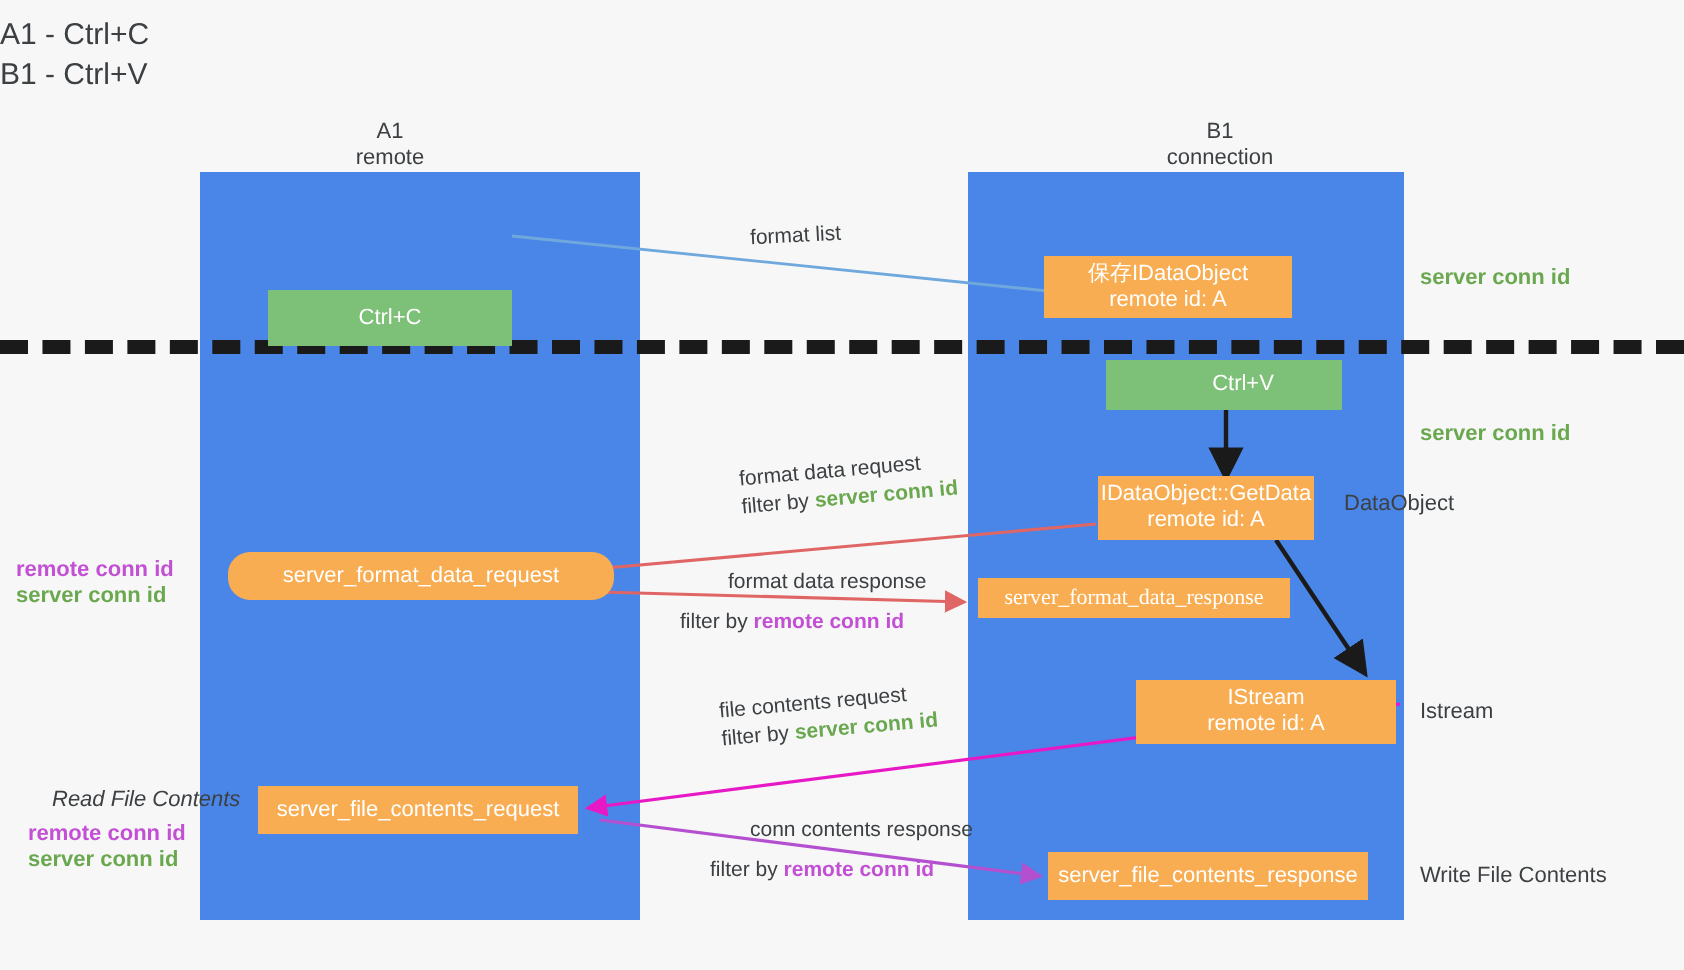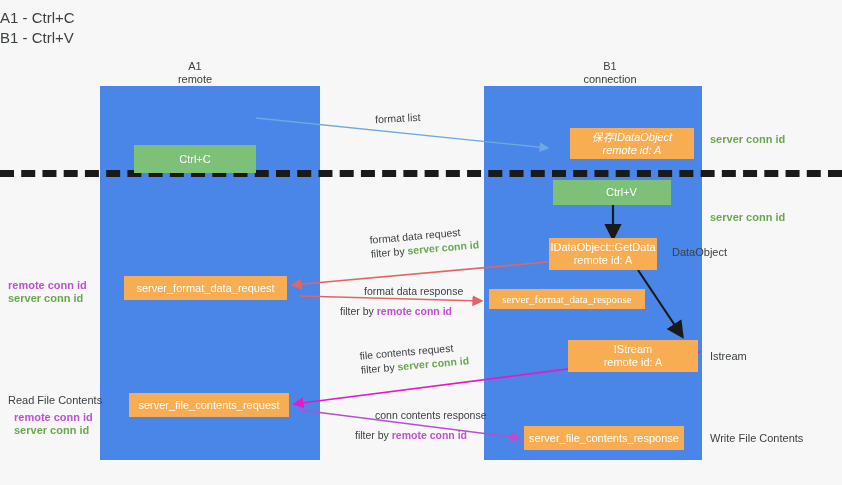--- a/index.html
+++ b/index.html
@@ -137,49 +137,49 @@
     <line x1="300" y1="296" x2="482" y2="301" stroke="#e06666" stroke-width="1.6" marker-end="url(#ah-red)"></line>
 
     <line x1="700" y1="352" x2="294" y2="404" stroke="#e719c7" stroke-width="1.6" marker-end="url(#ah-magenta)"></line>
     <line x1="300" y1="410" x2="520" y2="438" stroke="#b44fd0" stroke-width="1.6" marker-end="url(#ah-purple)"></line>
   </svg>
 
   <div class="dashline"></div>
 
   <div class="box green" style="left:134px; top:105px; width:122px; height:28px;margin-top:40px;">Ctrl+C</div>
 
-  <div class="box orange" style="left:570px; top:128px; width:124px; height:31px;font-style:italic;">保存IDataObject
+  <div class="box orange" style="left:522px; top:128px; width:124px; height:31px;">保存IDataObject
 remote id: A</div>
 
   <div class="box green" style="left:553px; top:180px; width:118px; height:25px;padding-left:23px;">Ctrl+V</div>
 
   <div class="box orange" style="left:549px; top:238px; width:108px; height:32px;text-align:center;">IDataObject::GetData
 remote id: A</div>
 
-  <div class="box orange" style="left:124px; top:276px; width:163px; height:24px;">server_format_data_request</div>
+  <div class="box orange" style="left:114px; top:276px; width:193px; height:24px;border-radius:11px;">server_format_data_request</div>
 
   <div class="box orange" style="left:489px; top:289px; width:156px; height:20px;font-family:Liberation Serif, serif;">server_format_data_response</div>
 
   <div class="box orange" style="left:568px; top:340px; width:130px; height:32px;">IStream
 remote id: A</div>
 
   <div class="box orange" style="left:524px; top:426px; width:160px; height:24px;">server_file_contents_response</div>
 
   <div class="box orange" style="left:129px; top:393px; width:160px; height:24px;">server_file_contents_request</div>
 
   <div class="side-label tag-green" style="left:710px; top:132px;">server conn id</div>
   <div class="side-label tag-green" style="left:710px; top:210px;">server conn id</div>
   <div class="side-label" style="left:672px; top:245px;">DataObject</div>
   <div class="side-label" style="left:710px; top:349px;">Istream</div>
   <div class="side-label" style="left:710px; top:431px;">Write File Contents</div>
 
   <div class="side-label tag-purple" style="left:8px; top:278px;">remote conn id</div>
   <div class="side-label tag-green" style="left:8px; top:291px;">server conn id</div>
 
-  <div class="side-label" style="left:8px; top:393px;">Read File Contents</div>
+  <div class="side-label" style="left:26px; top:393px;font-style:italic;">Read File Contents</div>
   <div class="side-label tag-purple" style="left:14px; top:410px;">remote conn id</div>
   <div class="side-label tag-green" style="left:14px; top:423px;">server conn id</div>
 
   <div class="edge-label" style="left:375px; top:111px; transform:rotate(-3deg);">format list</div>
 
   <div class="edge-label" style="left:370px; top:228px; transform:rotate(-5deg);">
     <span class="stack">format data request</span>
     <span class="l2"><span>filter by </span><span class="tag-green">server conn id</span></span>
   </div>
 

